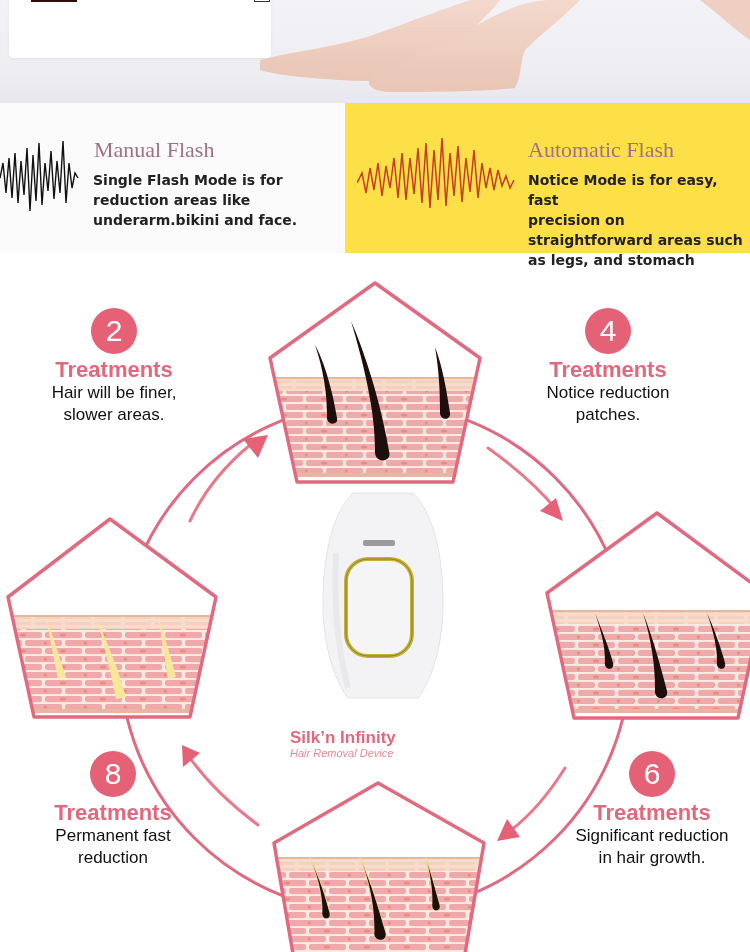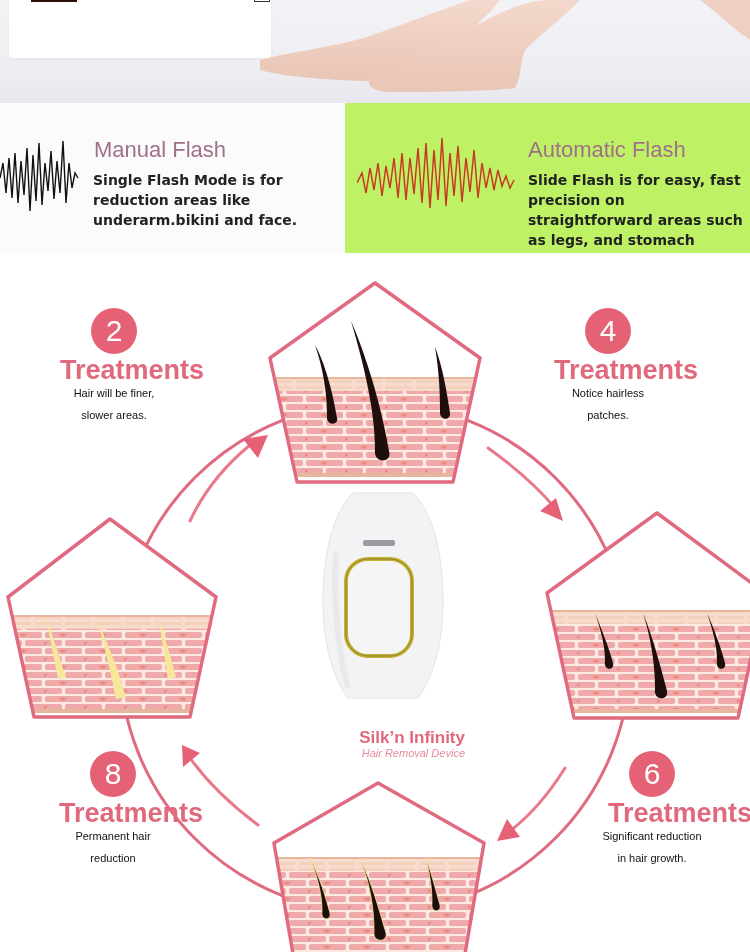--- a/index.html
+++ b/index.html
@@ -12,33 +12,33 @@
   .top-card { position: absolute; left: 9px; top: -10px; width: 262px; height: 68px; background: #ffffff;
     border-radius: 4px; box-shadow: 0 1px 3px rgba(0,0,0,0.06); }
   .swatch { position: absolute; left: 22px; top: 0; width: 46px; height: 12px; background: #2b0f08; }
   .close-box { position: absolute; left: 245px; top: 0; width: 16px; height: 12px; border: 1.5px solid #333;
     font-size: 10px; line-height: 9px; text-align: center; color: #333; font-weight: bold; }
   .feet { position: absolute; left: 250px; top: 0; }
 
   
   .flash-strip { position: absolute; left: 0; top: 103px; width: 750px; height: 160px; background: #ffffff; }
   .flash-left { position: absolute; left: 0; top: 0; width: 345px; height: 150px; background: #fbfbfb; }
-  .flash-right { position: absolute; left: 345px; top: 0; width: 405px; height: 150px; background: #bef264; }
-  .flash-title { position: absolute; font-family: Liberation Sans, sans-serif; font-size: 22px; color: #a0708a; text-align: center; }
+  .flash-right { position: absolute; left: 345px; top: 0; width: 405px; height: 150px; background: #fde047; }
+  .flash-title { position: absolute; font-family: Liberation Serif, serif; font-size: 22px; color: #a0708a; text-align: center; }
   .flash-desc { position: absolute; font-family: "DejaVu Sans", sans-serif; font-size: 14px; line-height: 20px; color: #222; font-weight: bold; }
 
   
   .cycle { position: absolute; left: 0; top: 263px; width: 750px; height: 689px; }
   .step { position: absolute; text-align: center; width: 180px; }
   .step-num { display: block; width: 46px; height: 46px; border-radius: 50%; background: #e56276; color: #fff;
     font-size: 30px; line-height: 46px; margin: 0 auto 4px auto; font-family: "Liberation Sans", sans-serif; }
-  .step-title { display: block; font-size: 27px; font-weight: bold; color: #e0697d; line-height: 24px; text-align: right; }
-  .step-desc { display: block; font-size: 11px; color: #111; line-height: 22px; }
-
-  .device-label { position: absolute; left: 290px; top: 466px; width: 175px; text-align: right; }
+  .step-title { display: block; font-size: 22px; font-weight: bold; color: #e0697d; line-height: 24px; }
+  .step-desc { display: block; font-size: 17px; color: #111; line-height: 22px; }
+
+  .device-label { position: absolute; left: 290px; top: 466px; width: 175px; text-align: left; }
   .device-name { display: block; font-size: 17px; font-weight: bold; color: #e0697d; line-height: 18px; }
   .device-sub { display: block; font-size: 11px; color: #e58a98; line-height: 13px; font-style: italic; }
 </style>
 </head>
 <body>
 
 <div class="top-banner">
   <div class="top-card">
     <div class="swatch"></div>
 
@@ -68,21 +68,21 @@
       <div>reduction areas like</div>
       <div>underarm.bikini and face.</div>
     </div>
   </div>
   <div class="flash-right">
     <svg style="position:absolute;left:12px;top:25px" width="160" height="95" viewBox="0 0 160 95">
       <polyline fill="none" stroke="#c83a22" stroke-width="1.5" points="0,55 5,45 9,65 13,40 17,62 21,35 25,68 29,38 33,60 37,30 41,70 45,25 49,72 53,30 57,66 61,20 65,75 69,15 73,80 77,22 81,72 85,10 89,78 93,25 97,68 101,18 105,74 109,30 113,64 117,22 121,70 125,35 129,60 133,40 137,62 141,42 145,58 149,48 153,60 157,52"></polyline>
     </svg>
     <span class="flash-title" style="left:183px;top:34px">Automatic Flash</span>
     <div class="flash-desc" style="left:183px;top:67px">
-      <div>Slide Flash is for easy, fast</div>
+      <div>Notice Mode is for easy, fast</div>
       <div>precision on</div>
       <div>straightforward areas such</div>
       <div>as legs, and stomach</div>
     </div>
   </div>
 </div>
 
 <div class="cycle">
   <svg width="750" height="689" viewBox="0 0 750 689" style="position:absolute;left:0;top:0">
     <defs>
@@ -199,30 +199,30 @@
   <div class="step" style="left:24px;top:45px">
     <span class="step-num">2</span>
     <span class="step-title">Treatments</span>
     <span class="step-desc">Hair will be finer,</span>
     <span class="step-desc">slower areas.</span>
   </div>
 
   <div class="step" style="left:518px;top:45px">
     <span class="step-num">4</span>
     <span class="step-title">Treatments</span>
-    <span class="step-desc">Notice hairless</span>
+    <span class="step-desc">Notice reduction</span>
     <span class="step-desc">patches.</span>
   </div>
 
   <div class="step" style="left:552px;top:488px;width:200px">
     <span class="step-num">6</span>
     <span class="step-title">Treatments</span>
     <span class="step-desc">Significant reduction</span>
     <span class="step-desc">in hair growth.</span>
   </div>
 
   <div class="step" style="left:23px;top:488px">
     <span class="step-num">8</span>
     <span class="step-title">Treatments</span>
-    <span class="step-desc">Permanent hair</span>
+    <span class="step-desc">Permanent fast</span>
     <span class="step-desc">reduction</span>
   </div>
 </div>
 
 </body></html>

